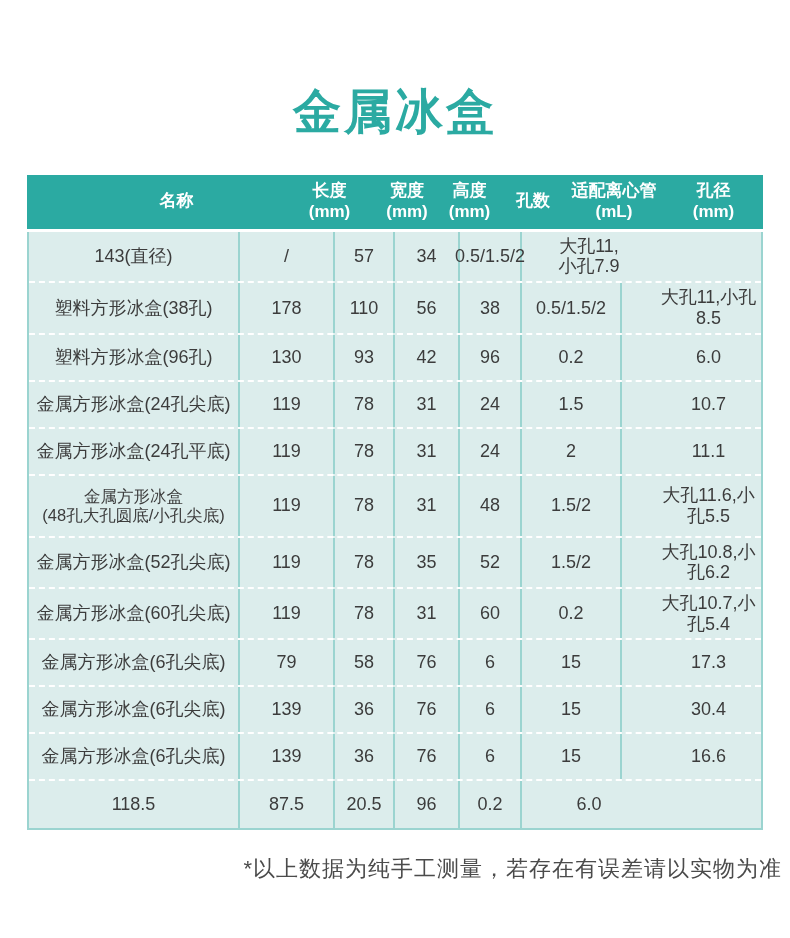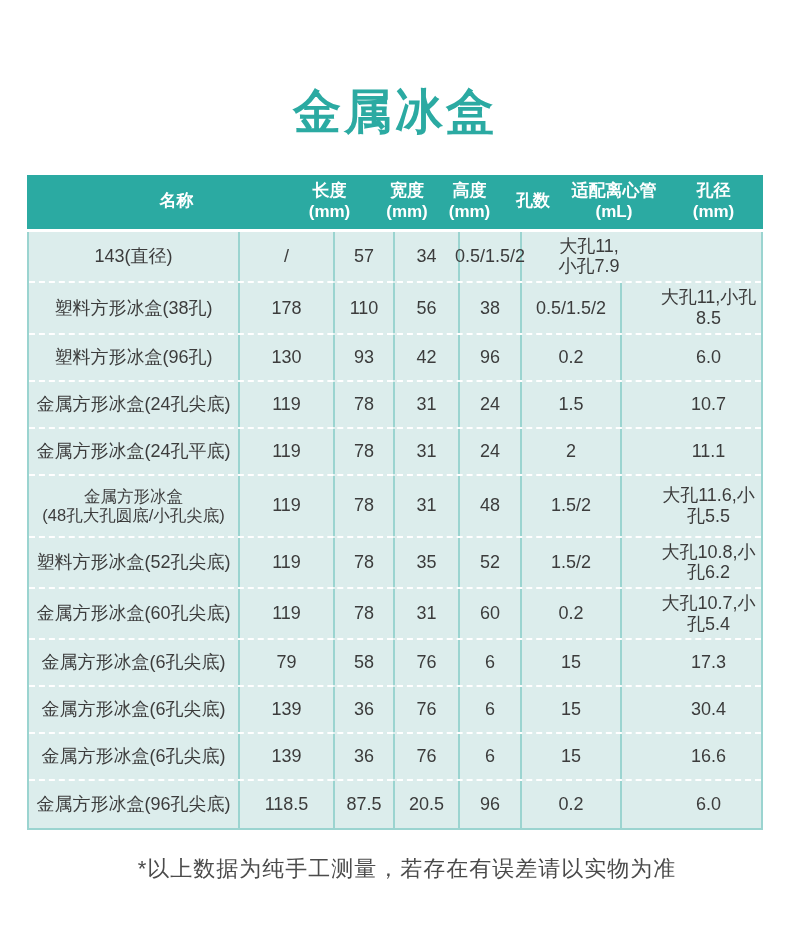--- a/index.html
+++ b/index.html
@@ -76,21 +76,21 @@
     color:var(--body-text);
     border-right:2px solid var(--grid-line);
     padding:4px 2px;
     white-space:pre-line;
     line-height:1.15;
   }
   .td:last-child{border-right:none;padding-left:36px;}
   .tr.tall .td:first-child{font-size:16.5px;}
   .footnote{
     margin:24px 8px 0 0;
-    text-align:center;
+    text-align:right;
     font-size:22px;
     color:var(--note-text);
     letter-spacing:1px;
     padding-left:32px;
   }
 </style>
 </head>
 <body>
 
 <div class="page">
@@ -174,21 +174,21 @@
           <div class="td">金属方形冰盒
 (48孔大孔圆底/小孔尖底)</div>
           <div class="td">119</div>
           <div class="td">78</div>
           <div class="td">31</div>
           <div class="td">48</div>
           <div class="td">1.5/2</div>
           <div class="td">大孔11.6,小孔5.5</div>
         </div>
         <div class="tr">
-          <div class="td">塑料方形冰盒(52孔尖底)</div>
+          <div class="td">金属方形冰盒(52孔尖底)</div>
           <div class="td">119</div>
           <div class="td">78</div>
           <div class="td">35</div>
           <div class="td">52</div>
           <div class="td">1.5/2</div>
           <div class="td">大孔10.8,小孔6.2</div>
         </div>
         <div class="tr">
           <div class="td">金属方形冰盒(60孔尖底)</div>
           <div class="td">119</div>
@@ -219,21 +219,20 @@
         <div class="tr">
           <div class="td">金属方形冰盒(6孔尖底)</div>
           <div class="td">139</div>
           <div class="td">36</div>
           <div class="td">76</div>
           <div class="td">6</div>
           <div class="td">15</div>
           <div class="td">16.6</div>
         </div>
         <div class="tr">
-          <div class="td">金属方形冰盒(96孔尖底)</div>
           <div class="td">118.5</div>
           <div class="td">87.5</div>
           <div class="td">20.5</div>
           <div class="td">96</div>
           <div class="td">0.2</div>
           <div class="td">6.0</div>
         </div>
       </div>
   </div>
 

